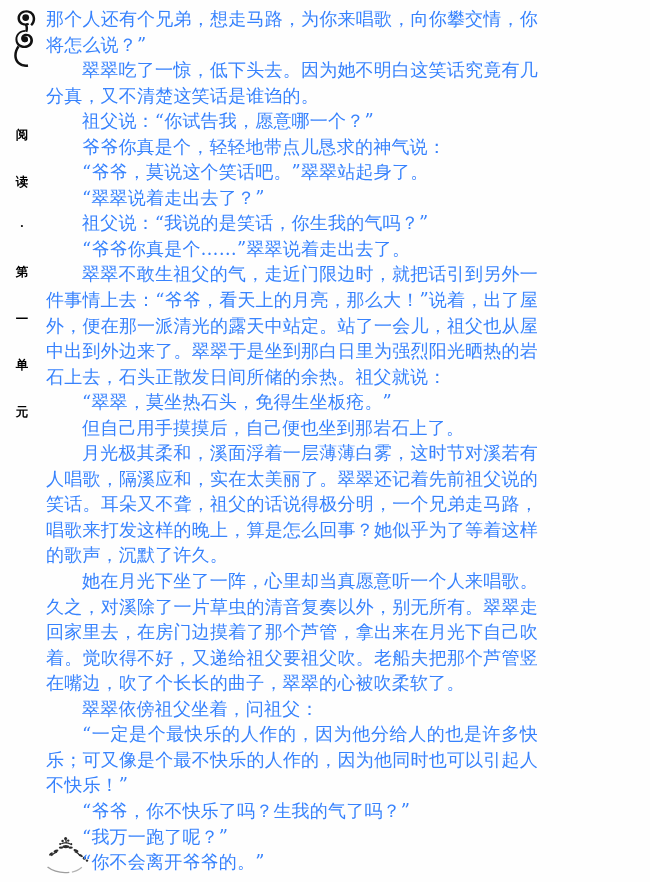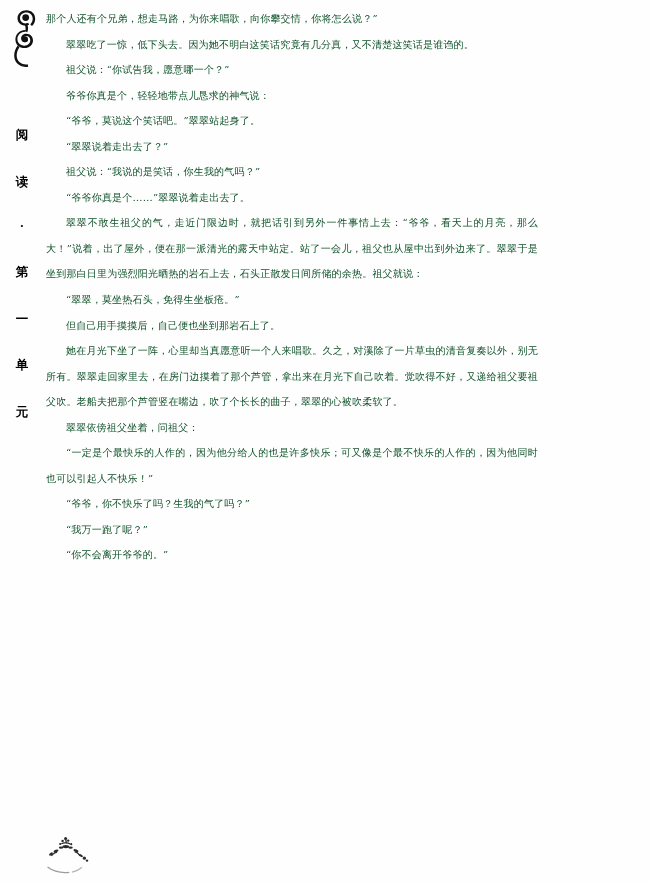--- a/index.html
+++ b/index.html
@@ -89,23 +89,23 @@
   .body-col {
     position: absolute;
     left: 46px;
     top: 6px;
     width: 492px;
   }
 
   .para {
     margin: 0;
     font-family: "DejaVu Serif", "Liberation Serif", serif;
-    font-size: 10px;
+    font-size: 18px;
     line-height: 25.55px;
-    color: #14532d;
+    color: #3b82f6;
     text-align: justify;
     text-justify: inter-character;
     text-indent: 2em;
     letter-spacing: 0.2px;
     word-break: break-all;
     -webkit-font-smoothing: none;
   }
   .para.cont { text-indent: 0; }
 
   
@@ -190,20 +190,21 @@
     <p class="para">翠翠吃了一惊，低下头去。因为她不明白这笑话究竟有几分真，又不清楚这笑话是谁诌的。</p>
     <p class="para">祖父说：“你试告我，愿意哪一个？”</p>
     <p class="para">爷爷你真是个，轻轻地带点儿恳求的神气说：</p>
     <p class="para">“爷爷，莫说这个笑话吧。”翠翠站起身了。</p>
     <p class="para">“翠翠说着走出去了？”</p>
     <p class="para">祖父说：“我说的是笑话，你生我的气吗？”</p>
     <p class="para">“爷爷你真是个……”翠翠说着走出去了。</p>
     <p class="para">翠翠不敢生祖父的气，走近门限边时，就把话引到另外一件事情上去：“爷爷，看天上的月亮，那么大！”说着，出了屋外，便在那一派清光的露天中站定。站了一会儿，祖父也从屋中出到外边来了。翠翠于是坐到那白日里为强烈阳光晒热的岩石上去，石头正散发日间所储的余热。祖父就说：</p>
     <p class="para">“翠翠，莫坐热石头，免得生坐板疮。”</p>
     <p class="para">但自己用手摸摸后，自己便也坐到那岩石上了。</p>
+    <p class="para">月光极其柔和，溪面浮着一层薄薄白雾，这时节对溪若有人唱歌，隔溪应和，实在太美丽了。翠翠还记着先前祖父说的笑话。耳朵又不聋，祖父的话说得极分明，一个兄弟走马路，唱歌来打发这样的晚上，算是怎么回事？她似乎为了等着这样的歌声，沉默了许久。</p>
     <p class="para">她在月光下坐了一阵，心里却当真愿意听一个人来唱歌。久之，对溪除了一片草虫的清音复奏以外，别无所有。翠翠走回家里去，在房门边摸着了那个芦管，拿出来在月光下自己吹着。觉吹得不好，又递给祖父要祖父吹。老船夫把那个芦管竖在嘴边，吹了个长长的曲子，翠翠的心被吹柔软了。</p>
     <p class="para">翠翠依傍祖父坐着，问祖父：</p>
     <p class="para">“一定是个最快乐的人作的，因为他分给人的也是许多快乐；可又像是个最不快乐的人作的，因为他同时也可以引起人不快乐！”</p>
     <p class="para">“爷爷，你不快乐了吗？生我的气了吗？”</p>
     <p class="para">“我万一跑了呢？”</p>
     <p class="para">“你不会离开爷爷的。”</p>
   </div>
 
 </div>
 

